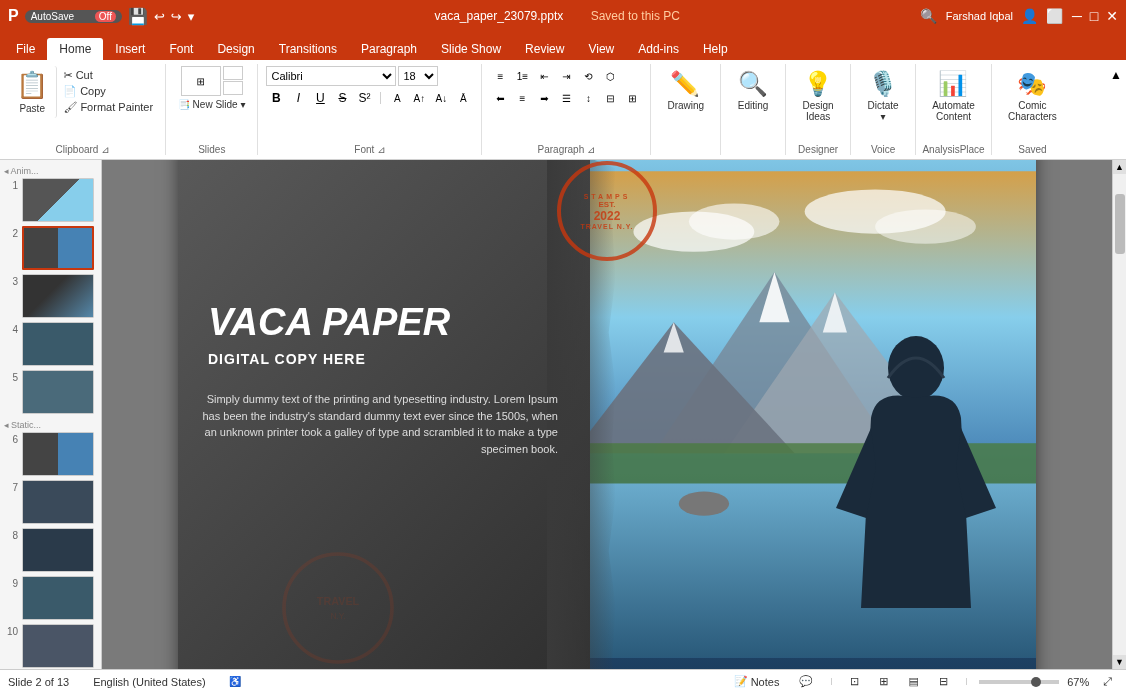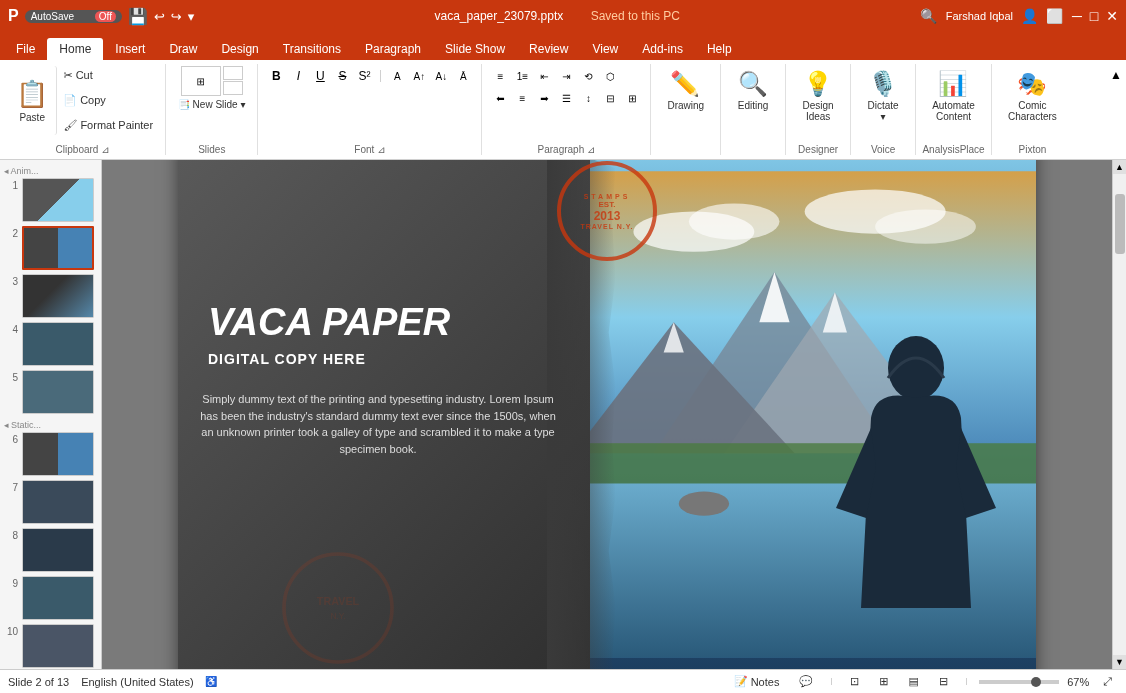--- a/index.html
+++ b/index.html
@@ -252,36 +252,36 @@
     }
     .slide-body {
       position: absolute;
       left: 20px;
       top: 250px;
       width: 360px;
       z-index: 5;
       color: #ddd;
       font-size: 11px;
       line-height: 1.5;
-      text-align: center;
+      text-align: right;
     }
 
     
     #statusbar {
       height: 24px;
       background: #ffffff;
       border-top: 1px solid #ccc;
       display: flex;
       align-items: center;
       justify-content: space-between;
       padding: 0 8px;
       font-size: 11px;
       color: #333;
     }
-    .status-left { display: flex; align-items: center; gap: 12px; }
+    .status-left { display: flex; align-items: center; gap: 24px; }
     .status-right { display: flex; align-items: center; gap: 8px; }
     .status-btn {
       display: flex;
       align-items: center;
       gap: 3px;
       padding: 1px 6px;
       cursor: pointer;
       border-radius: 2px;
     }
     .zoom-slider {
@@ -380,40 +380,40 @@
     <span style="font-size:14px;cursor:pointer;color:white;">─</span>
     <span style="font-size:14px;cursor:pointer;color:white;">□</span>
     <span style="font-size:14px;cursor:pointer;color:white;">✕</span>
   </div>
 </div>
 
 <div id="tabs">
   <div class="tab">File</div>
   <div class="tab active">Home</div>
   <div class="tab">Insert</div>
-  <div class="tab">Draw</div>
+  <div class="tab">Font</div>
   <div class="tab">Design</div>
   <div class="tab">Transitions</div>
   <div class="tab">Paragraph</div>
   <div class="tab">Slide Show</div>
   <div class="tab">Review</div>
   <div class="tab">View</div>
   <div class="tab">Add-ins</div>
   <div class="tab">Help</div>
 </div>
 
 <div id="ribbon">
 
   <div class="ribbon-group" style="padding-bottom:14px;">
     <div class="clipboard-area">
       <div class="paste-btn">
         <span style="font-size:26px;">📋</span>
         <span style="font-size:10px;">Paste</span>
       </div>
-      <div style="display:flex;flex-direction:column;gap:10px;padding:2px 0;">
+      <div style="display:flex;flex-direction:column;gap:1px;padding:2px 0;">
         <div class="ribbon-btn-sm">✂ Cut</div>
         <div class="ribbon-btn-sm">📄 Copy</div>
         <div class="ribbon-btn-sm">🖌 Format Painter</div>
       </div>
     </div>
     <span class="ribbon-group-label">Clipboard ⊿</span>
   </div>
 
   <div class="ribbon-group" style="padding-bottom:14px;">
     <div style="display:flex;flex-direction:column;align-items:center;gap:2px;">
@@ -425,20 +425,28 @@
         </div>
       </div>
       <div class="ribbon-btn-sm" style="font-size:10px;">
         <span>📑</span> New Slide ▾
       </div>
     </div>
     <span class="ribbon-group-label">Slides</span>
   </div>
 
   <div class="ribbon-group" style="padding-bottom:14px;min-width:160px;">
+    <div class="ribbon-row" style="margin-bottom:2px;">
+      <select class="font-select">
+        <option>Calibri</option>
+      </select>
+      <select class="size-select">
+        <option>18</option>
+      </select>
+    </div>
     <div class="ribbon-row">
       <button class="format-btn" style="font-weight:bold;">B</button>
       <button class="format-btn" style="font-style:italic;">I</button>
       <button class="format-btn" style="text-decoration:underline;">U</button>
       <button class="format-btn" style="text-decoration:line-through;">S</button>
       <button class="format-btn">S²</button>
       <span class="sep"></span>
       <button class="format-btn" style="font-size:10px;">A</button>
       <button class="format-btn" style="font-size:10px;">A↑</button>
       <button class="format-btn" style="font-size:10px;">A↓</button>
@@ -506,21 +514,21 @@
       <span style="font-size:10px;text-align:center;">Automate<br>Content</span>
     </div>
     <span class="ribbon-group-label">AnalysisPlace</span>
   </div>
 
   <div class="ribbon-group" style="padding-bottom:14px;border-right:none;">
     <div class="big-btn">
       <span class="icon">🎭</span>
       <span style="font-size:10px;text-align:center;">Comic<br>Characters</span>
     </div>
-    <span class="ribbon-group-label">Pixton</span>
+    <span class="ribbon-group-label">Saved</span>
   </div>
 
   <div style="margin-left:auto;display:flex;align-items:flex-start;padding:4px;">
     <span>▲</span>
   </div>
 </div>
 
 <div id="main">
 
   <div id="slide-panel">
@@ -652,21 +660,21 @@
         </svg>
       </div>
 
       <div style="position:absolute;left:43%;top:0;width:8%;height:100%;z-index:3;background:linear-gradient(to right, #3a3a3a, transparent);clip-path:polygon(0 0, 100% 5%, 95% 15%, 100% 25%, 90% 35%, 100% 45%, 95% 55%, 100% 65%, 90% 75%, 100% 85%, 95% 95%, 100% 100%, 0 100%);"></div>
 
       <div class="stamp">
         <div class="stamp-circle">
           <div class="stamp-text">
             <div style="font-size:7px;letter-spacing:3px;">STAMPS</div>
             <div>EST.</div>
-            <div style="font-size:12px;font-weight:bold;">2013</div>
+            <div style="font-size:12px;font-weight:bold;">2022</div>
             <div style="font-size:7px;letter-spacing:1px;">TRAVEL N.Y.</div>
           </div>
         </div>
       </div>
 
       <div class="slide-title">VACA PAPER</div>
       <div class="slide-subtitle">DIGITAL COPY HERE</div>
       <div class="slide-body">Simply dummy text of the printing and typesetting industry. Lorem Ipsum has been the industry's standard dummy text ever since the 1500s, when an unknown printer took a galley of type and scrambled it to make a type specimen book.</div>
 
       <svg viewBox="0 0 200 200" xmlns="http://www.w3.org/2000/svg" style="position:absolute;bottom:20px;left:100px;width:120px;height:120px;z-index:2;opacity:0.15;">

